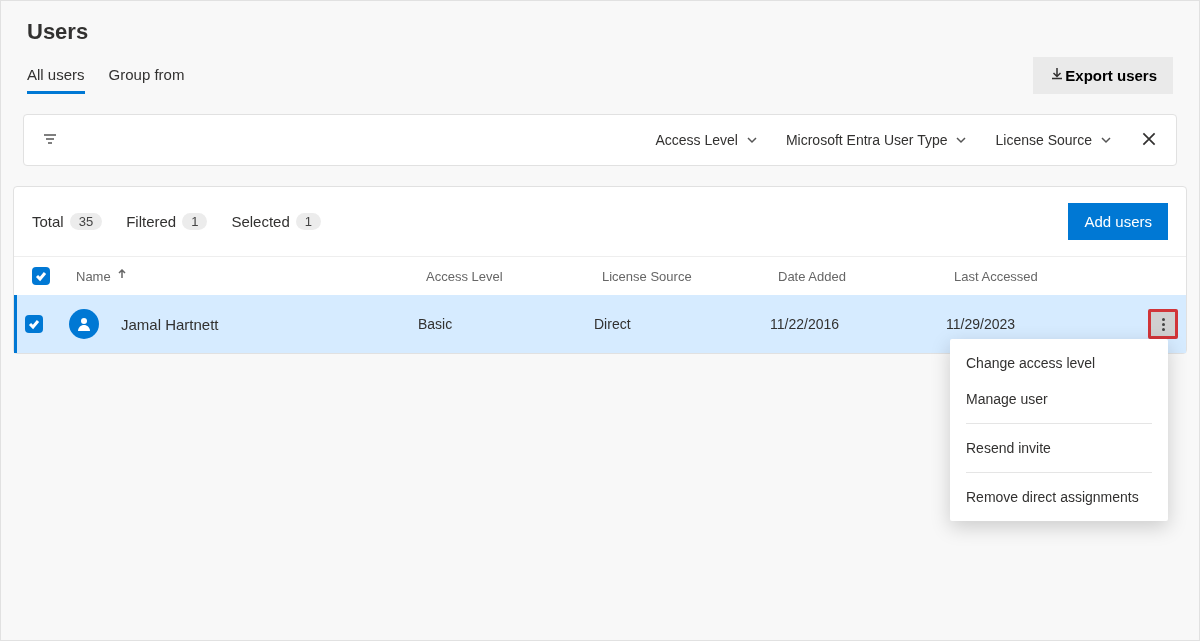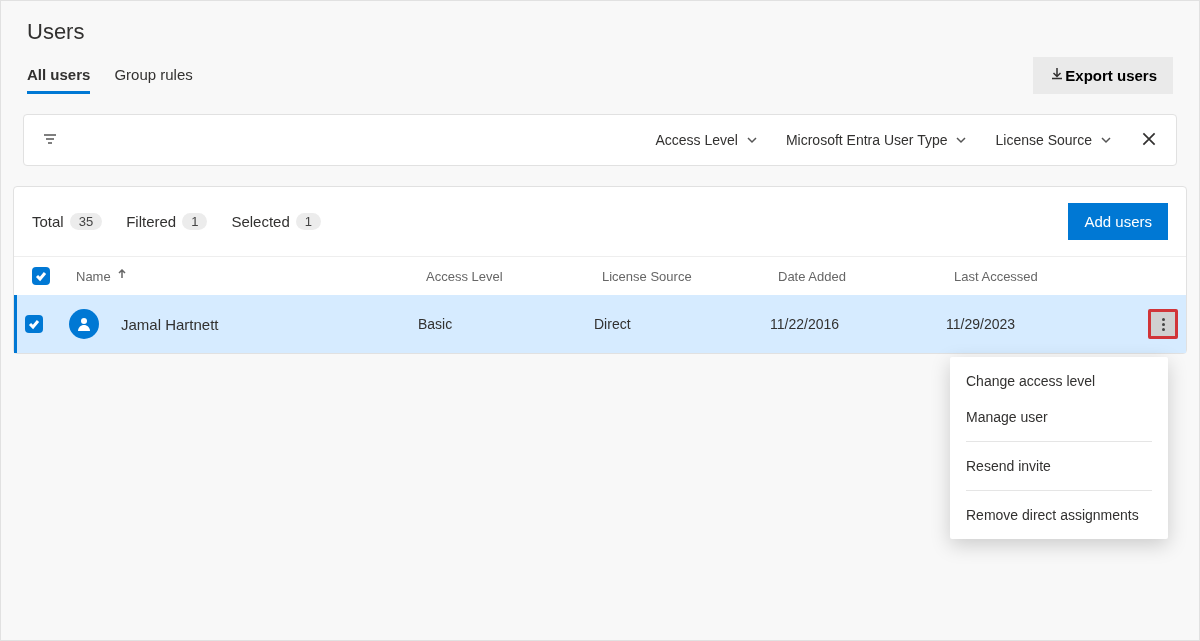--- a/index.html
+++ b/index.html
@@ -1,21 +1,21 @@
 <!DOCTYPE html>
 <html><head>
 <meta charset="utf-8">
 <style>
   *{box-sizing:border-box}
   body{margin:0;background:#f8f8f8;font-family:"Segoe UI",-apple-system,sans-serif;font-size:14px;color:#323130}
   .frame{width:1200px;height:641px;background:#f8f8f8;border:1px solid #e1e1e1;position:relative;overflow:hidden}
-  .page-title{font-size:22px;font-weight:400;padding:18px 26px 12px}
+  .page-title{font-size:22px;font-weight:700;padding:18px 26px 12px}
   .tabrow{display:flex;align-items:center;padding:0 26px;position:relative}
   .tab{padding:8px 0;margin-right:24px;font-size:15px;color:#323130;cursor:pointer;border-bottom:3px solid transparent}
-  .tab.active{border-bottom-color:#0078d4;font-weight:700}
+  .tab.active{border-bottom-color:#0078d4;font-weight:400}
   .export-btn{margin-left:auto;background:#eaeaea;border:none;padding:9px 16px;font-size:15px;font-weight:600;display:flex;align-items:center;gap:0;cursor:pointer}
   .filterbar{margin:20px 22px 0;background:#fff;border:1px solid #e1e1e1;border-radius:4px;height:52px;display:flex;align-items:center;padding:0 18px}
   .filter-icon{width:16px;height:16px;color:#555}
   .filter-spacer{flex:1}
   .filter-dd{display:flex;align-items:center;gap:8px;margin-left:28px;color:#323130;cursor:pointer;font-size:14px}
   .close-x{margin-left:28px;cursor:pointer;width:18px;height:18px}
   .panel{margin:20px 12px 0;background:#fff;border:1px solid #e1e1e1;border-radius:4px}
   .counts-row{display:flex;align-items:center;padding:16px 18px}
   .count-lbl{font-size:15px;margin-right:6px}
   .pill{background:#ececec;border-radius:10px;padding:1px 9px;font-size:13px;color:#444;margin-right:24px}
@@ -37,35 +37,35 @@
   .avatar{width:30px;height:30px;border-radius:50%;background:#0078d4;display:flex;align-items:center;justify-content:center;margin-right:22px}
   .avatar svg{width:16px;height:16px;fill:#fff}
   .rname{width:297px;font-size:15px}
   .raccess{width:176px}
   .rlicense{width:176px}
   .rdate{width:176px}
   .rlast{flex:1}
   .kebab{width:30px;height:30px;background:#d0d0d0;display:flex;align-items:center;justify-content:center;cursor:pointer;border:3px solid #d13438;border-radius:2px}
   .kebab-dots{display:flex;flex-direction:column;gap:2px}
   .kebab-dots span{width:3px;height:3px;border-radius:50%;background:#444}
-  .menu{position:absolute;right:18px;top:62px;width:218px;background:#fff;box-shadow:0 6px 20px rgba(0,0,0,0.18);border-radius:2px;padding:6px 0;z-index:10}
+  .menu{position:absolute;right:18px;top:44px;width:218px;background:#fff;box-shadow:0 6px 20px rgba(0,0,0,0.18);border-radius:2px;padding:6px 0;z-index:10}
   .menu-item{padding:10px 16px;font-size:14px;color:#323130;cursor:pointer}
   .menu-sep{height:1px;background:#e5e5e5;margin:6px 16px}
   .chev{width:12px;height:12px}
   .up-arrow{width:10px;height:10px}
 </style>
 </head>
 <body>
 
 <div class="frame">
   <div class="page-title">Users</div>
 
   <div class="tabrow">
     <div class="tab active">All users</div>
-    <div class="tab">Group rules</div>
+    <div class="tab">Group from</div>
     <button class="export-btn">
       <span>
         <svg width="16" height="16" viewBox="0 0 16 16" fill="none" stroke="#323130" stroke-width="1.5">
             <path d="M8 2v8M4.5 7L8 10.5 11.5 7M3 12.5h10"></path>
           </svg>
       </span>
       <span>Export users</span>
     </button>
   </div>
 

